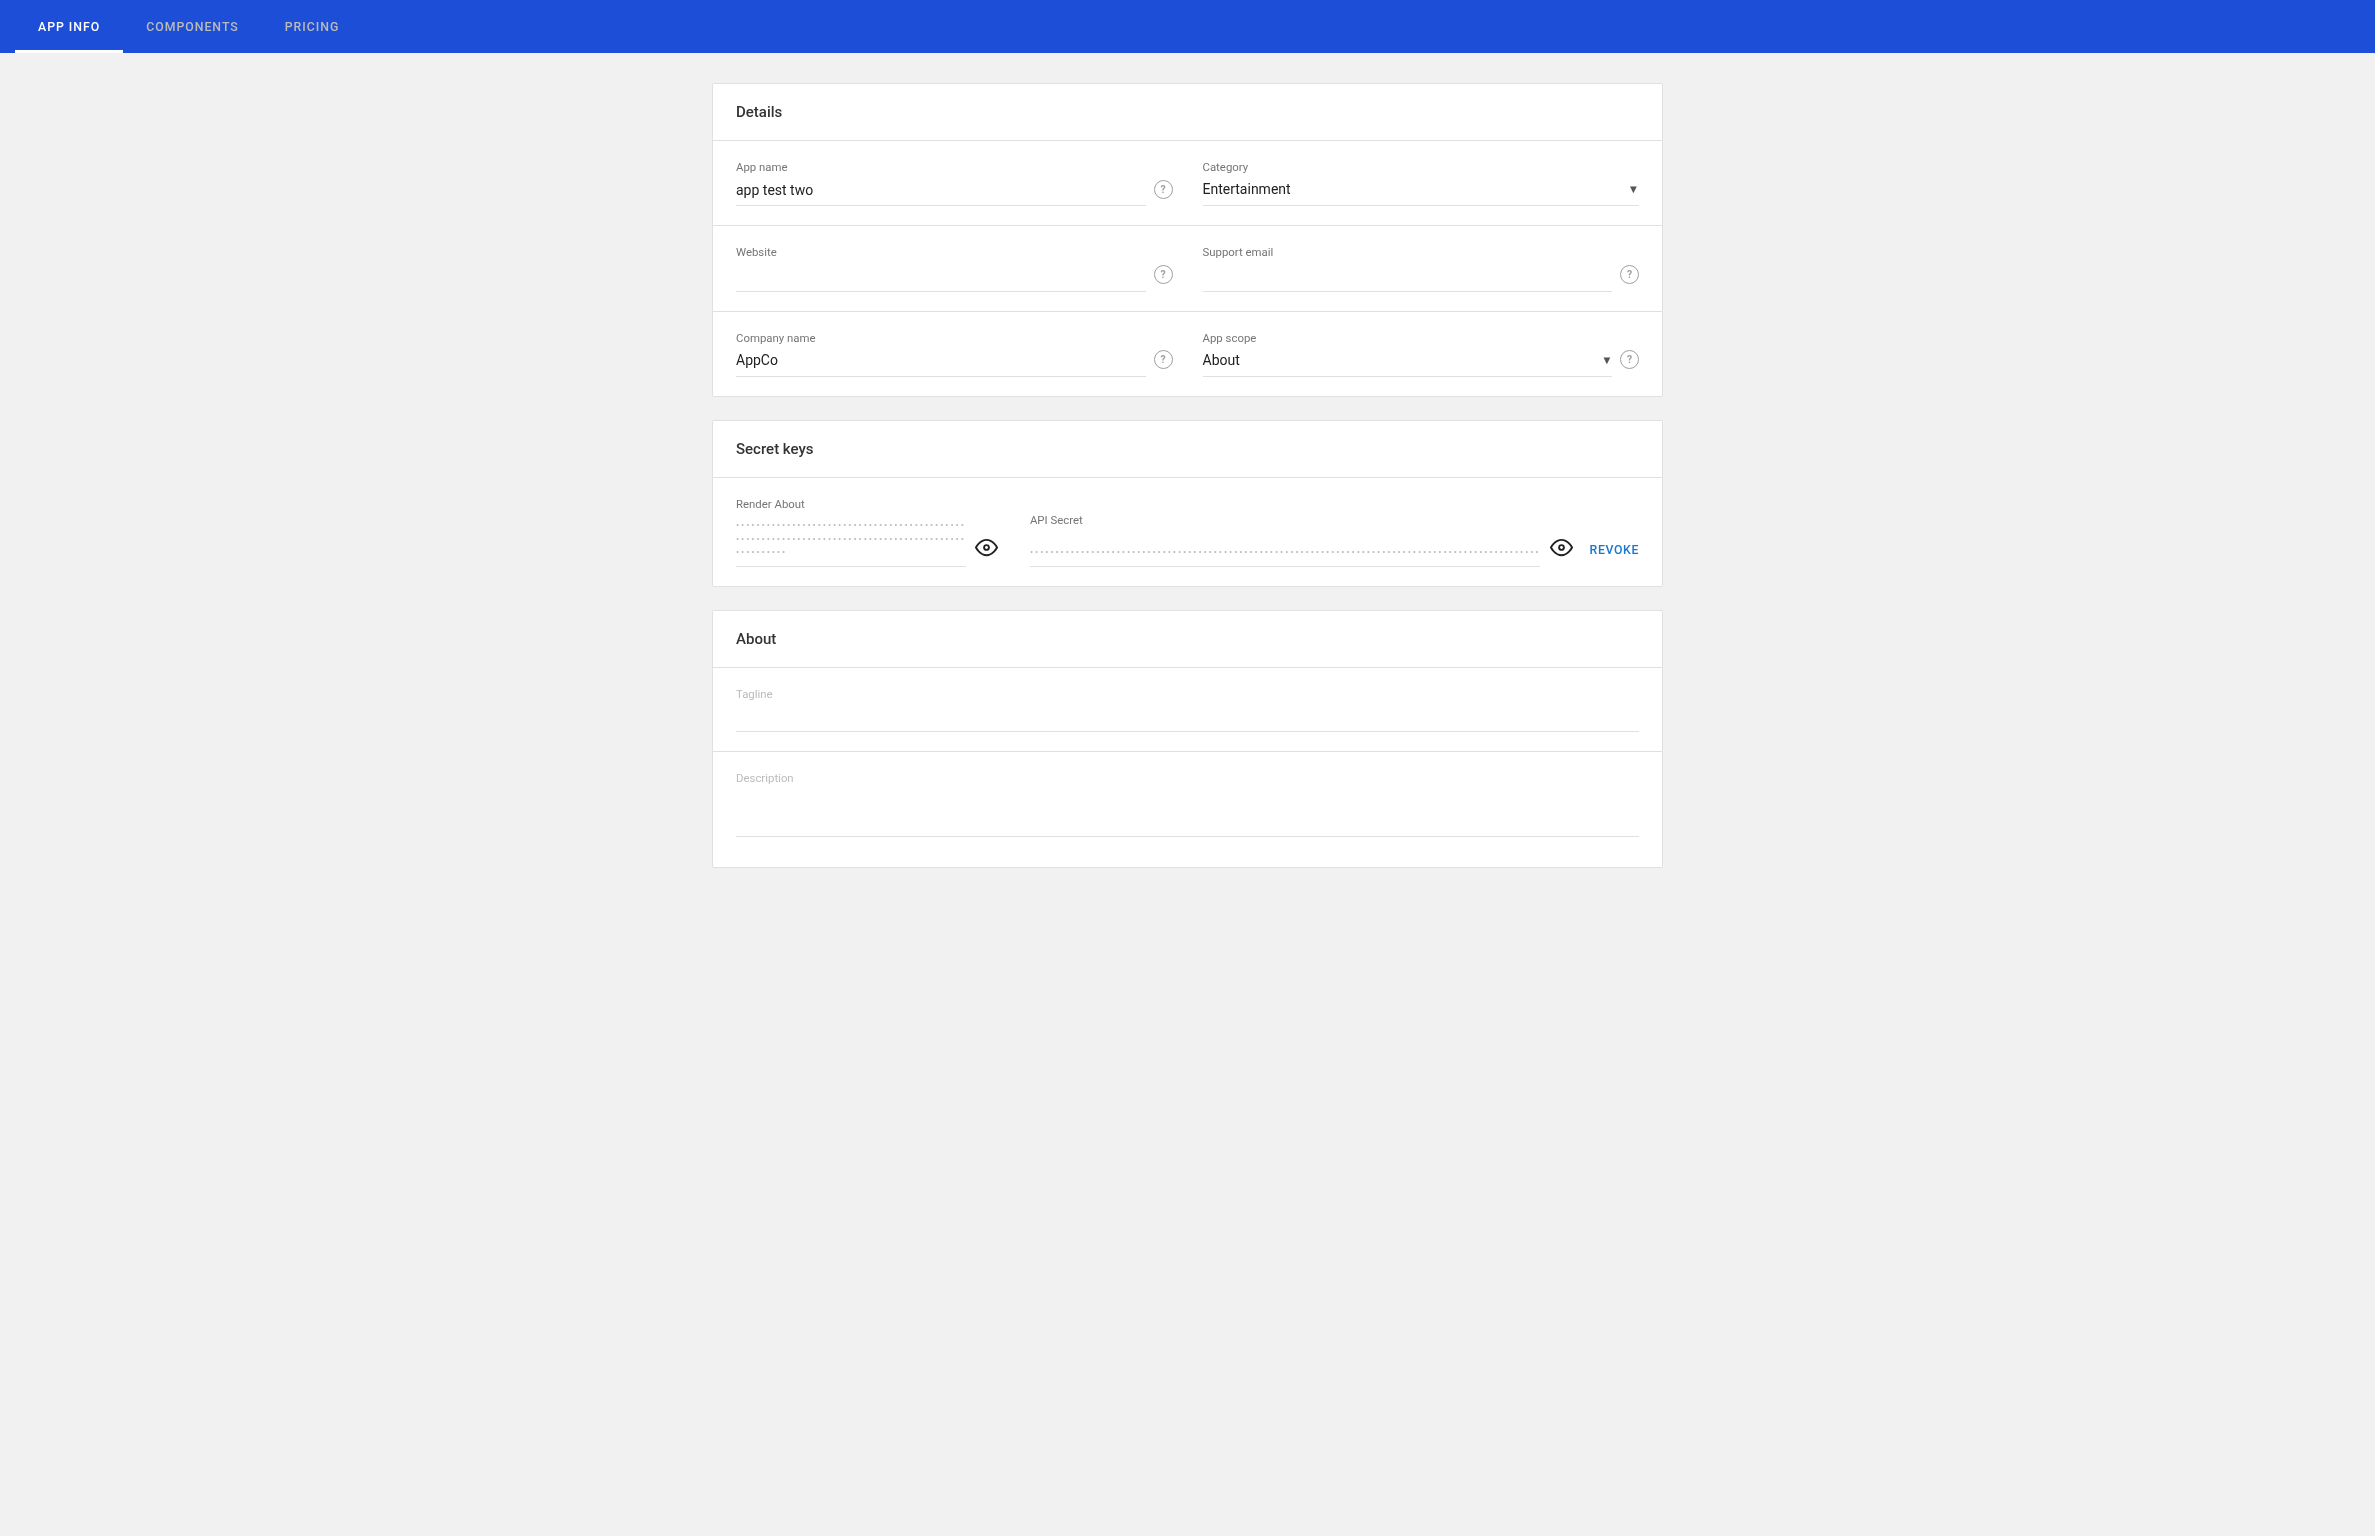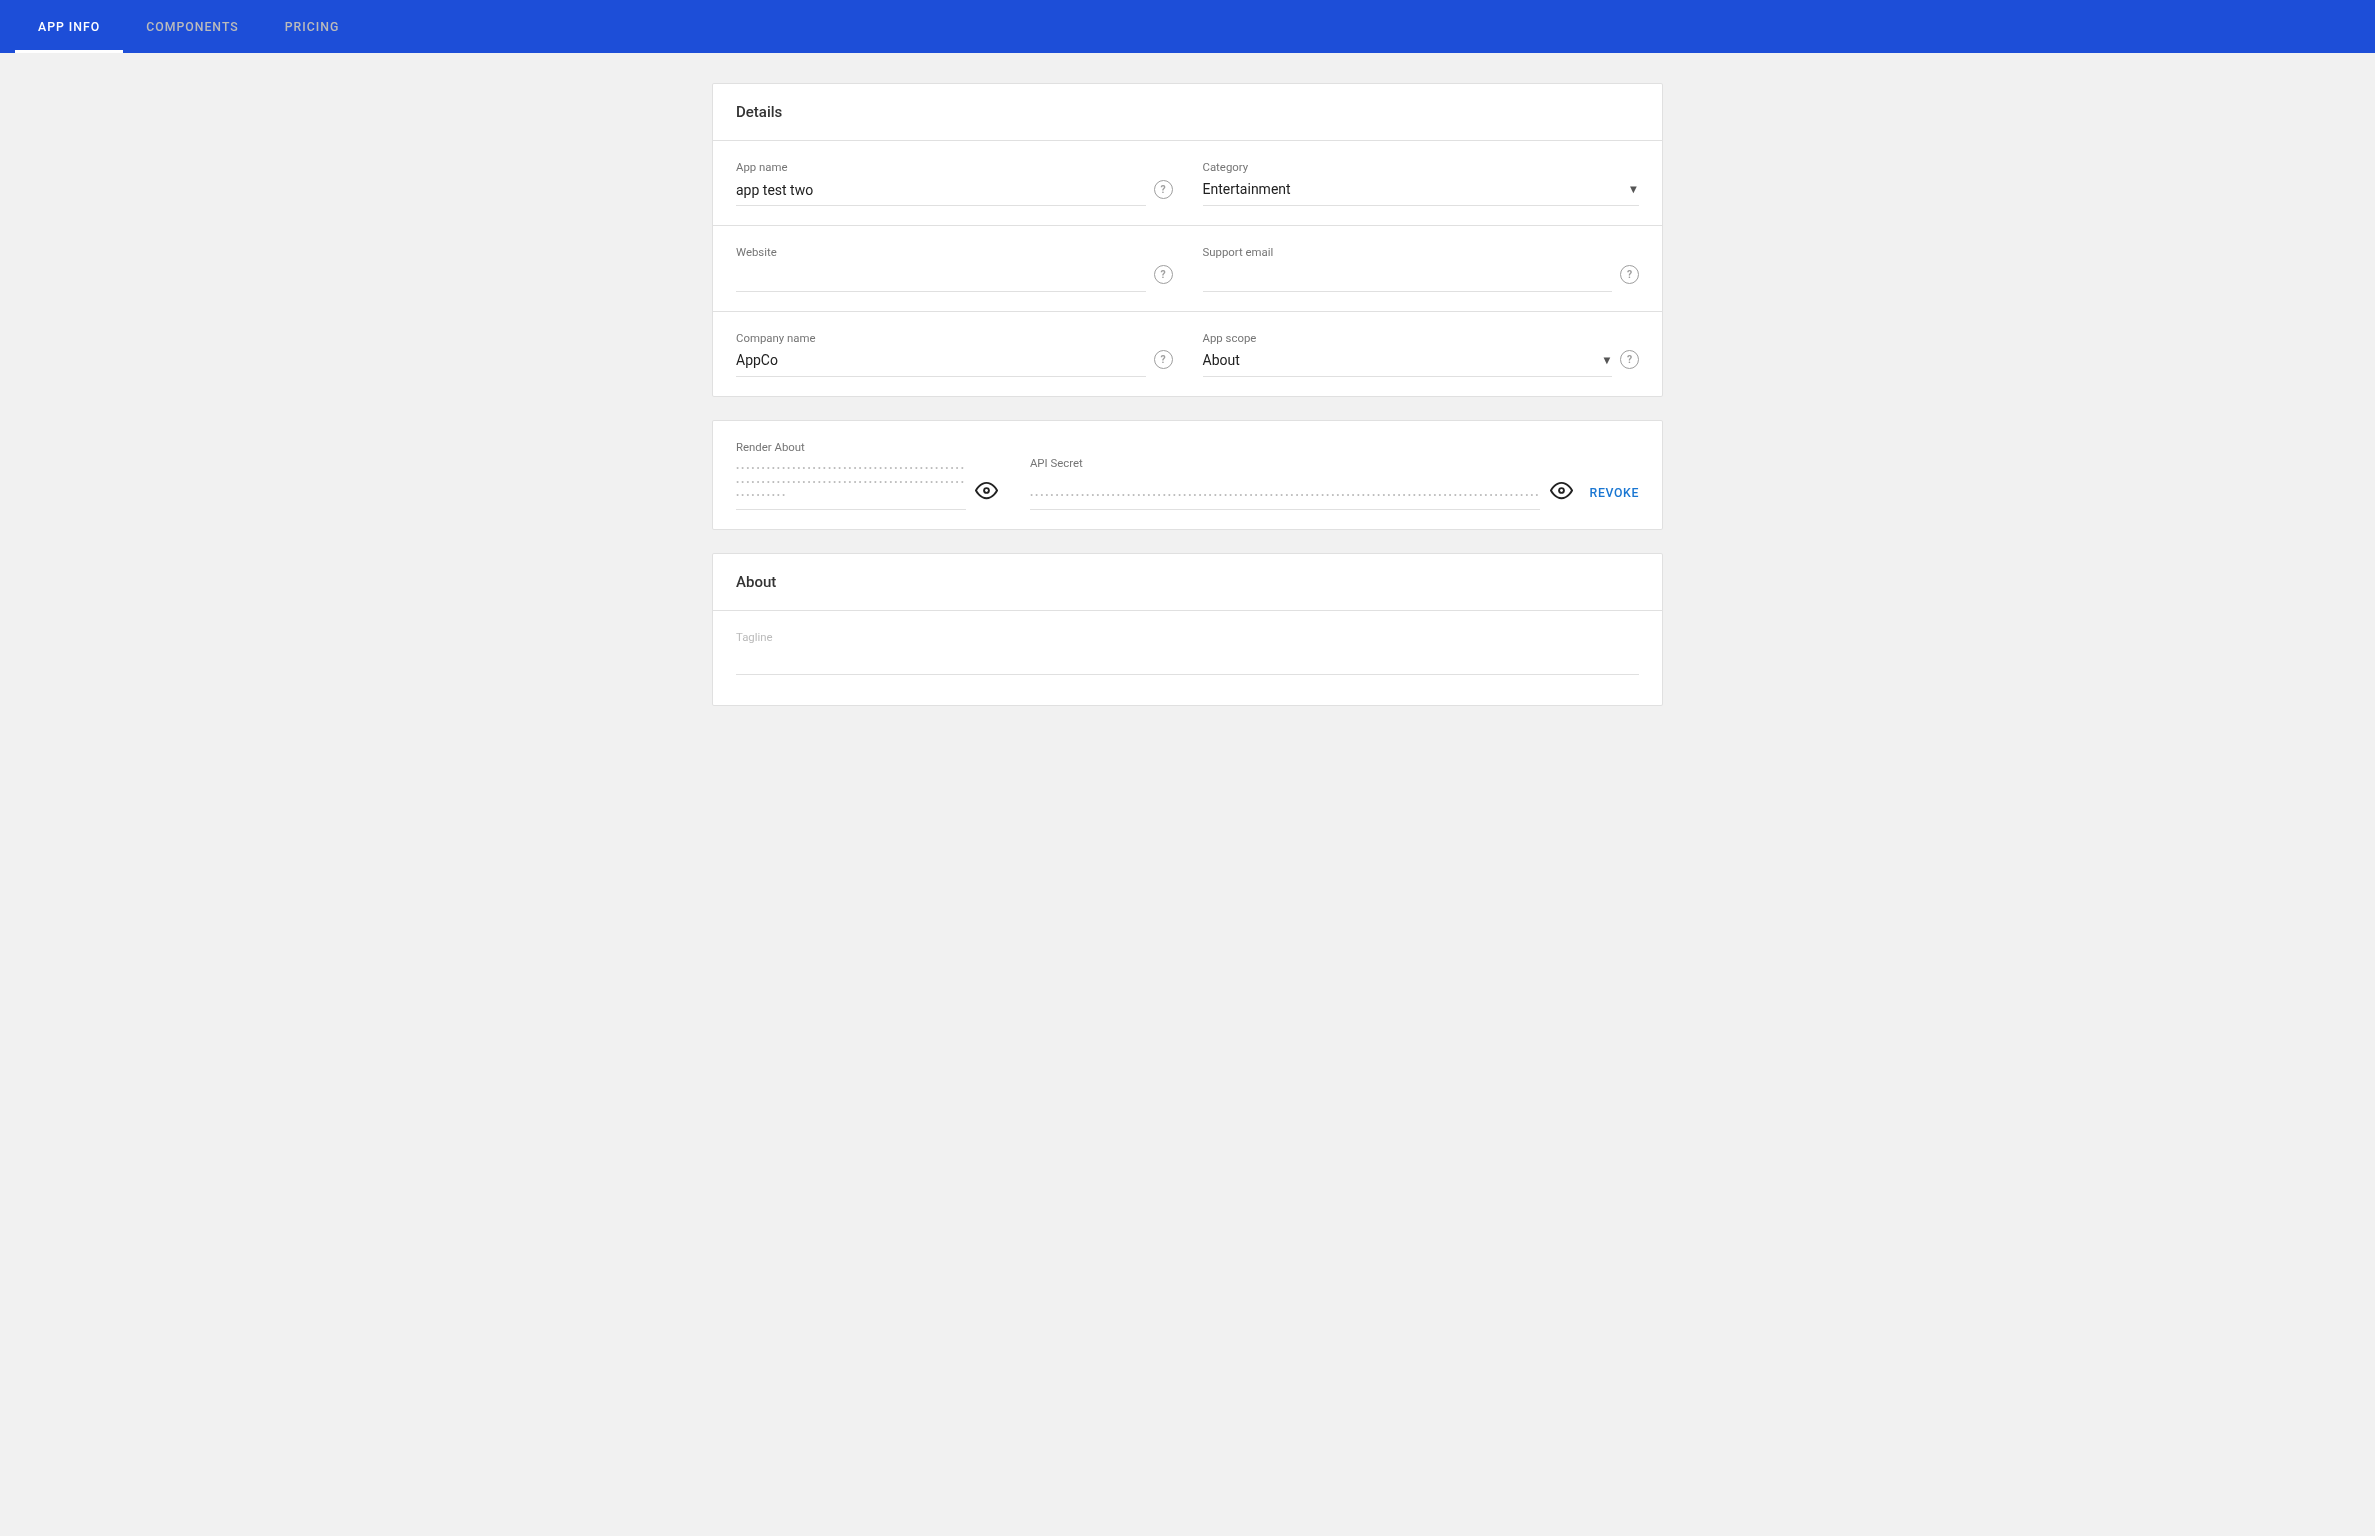--- a/index.html
+++ b/index.html
@@ -344,20 +344,21 @@
               <div class="help-icon">?</div>
             </div>
           </div>
         </div>
       </div>
 
     </div>
   </div>
 
   <div class="card">
+    <div class="card-title">Secret keys</div>
 
     <div class="secret-row">
 
       <div class="secret-col">
         <div class="secret-label">Render About</div>
         <div class="secret-input-wrapper">
           <div class="secret-dots">••••••••••••••••••••••••••••••••••••••••••••••••••••••••••••••••••••••••••••••••••••••••••••••••••••</div>
           <div class="eye-icon">
             <svg class="eye-svg" viewBox="0 0 24 24" fill="none" xmlns="http://www.w3.org/2000/svg">
               <circle cx="12" cy="12" r="3.5" fill="#222"></circle>
@@ -389,17 +390,21 @@
   </div>
 
   <div class="card">
     <div class="card-title">About</div>
 
     <div class="about-field">
       <div class="about-label">Tagline</div>
       <div class="about-empty"></div>
     </div>
 
+    <div class="about-field">
+      <div class="about-label">Description</div>
+      <div class="about-empty" style="min-height:45px;"></div>
+    </div>
 
   </div>
 
 </div>
 
 
 </body></html>

